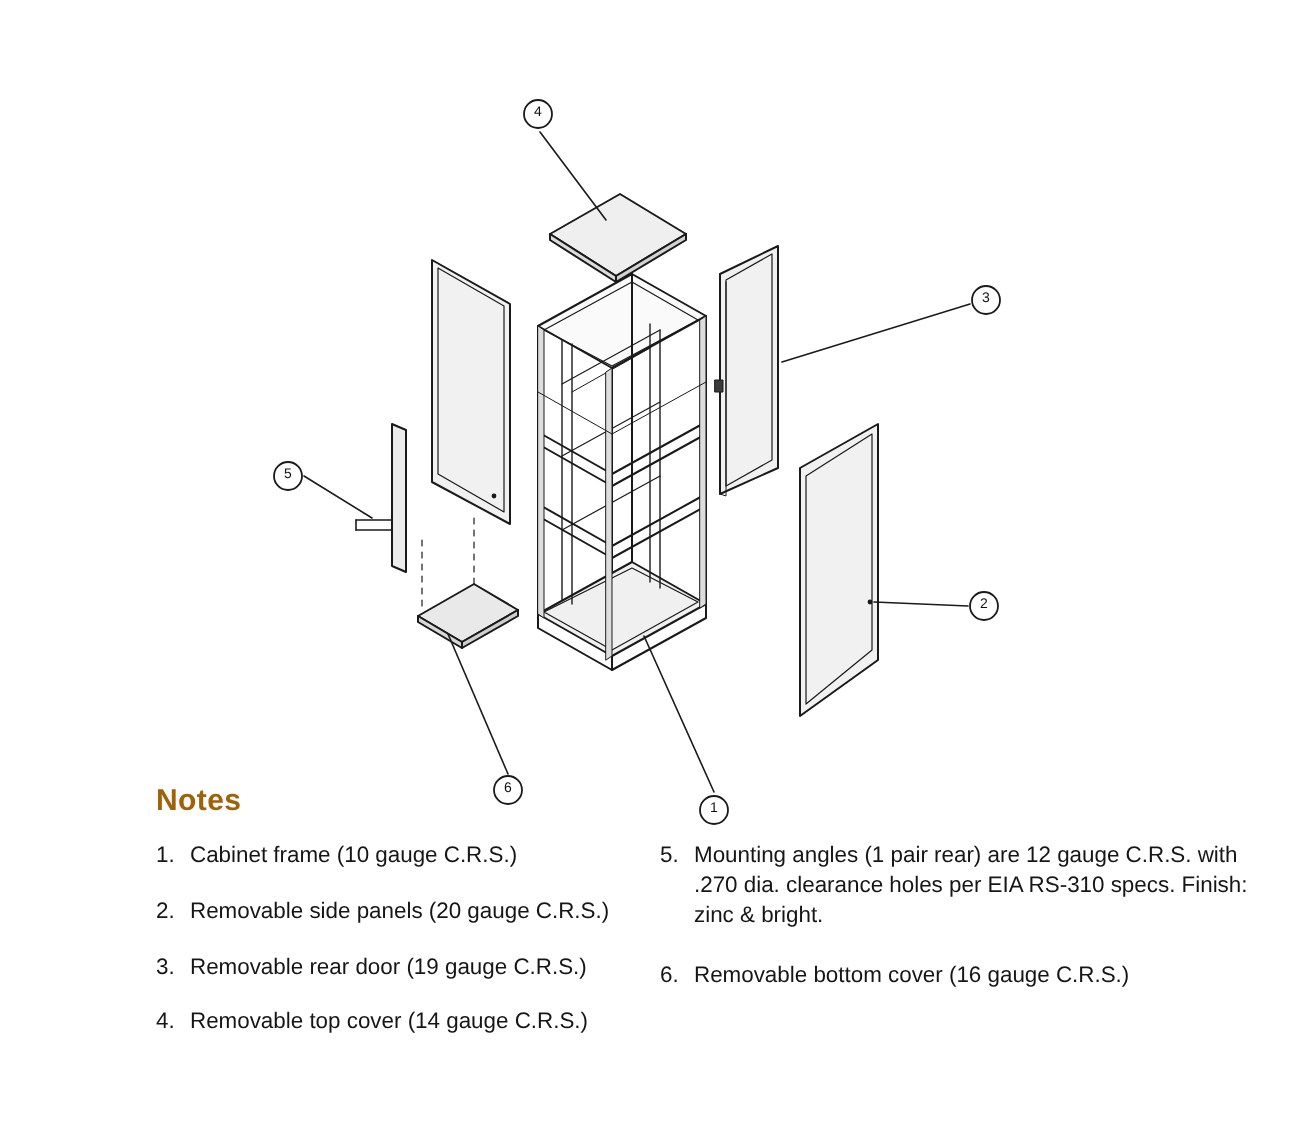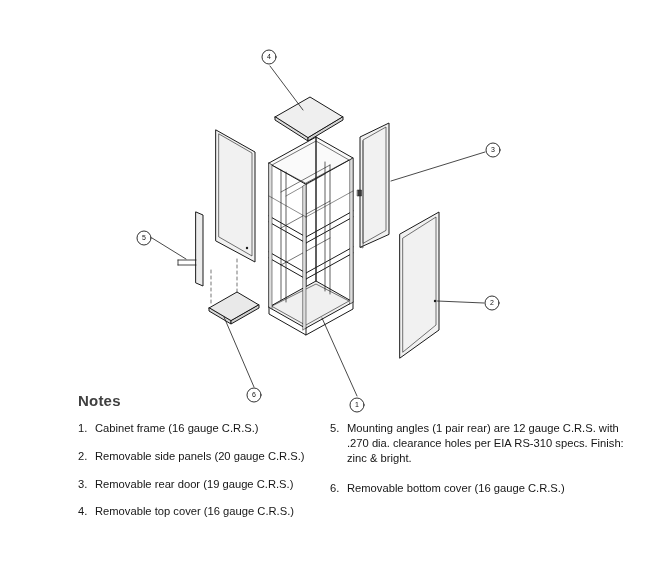--- a/index.html
+++ b/index.html
@@ -31,21 +31,21 @@
     position: absolute;
     left: 78px;
     top: 392px;
     width: 560px;
   }
   .notes-title {
     font-size: 15px;
     font-weight: bold;
     letter-spacing: 0.2px;
     margin: 0 0 12px 0;
-    color: #404040;
+    color: #a16207;
   }
   .notes-cols {
     display: flex;
     flex-direction: row;
     align-items: flex-start;
   }
   .notes-col-left {
     width: 252px;
   }
   .notes-col-right {
@@ -204,36 +204,36 @@
   <div class="callout-label" style="left:138px; top:232px;">5</div>
   <div class="callout-label" style="left:248px; top:389px;">6</div>
 
   <div class="notes-block">
     <div class="notes-title">Notes</div>
     <div class="notes-cols">
       <div class="notes-col-left">
 
         <div class="note-item">
           <span class="note-num">1.</span>
-          <span class="note-text">Cabinet frame (16 gauge C.R.S.)</span>
+          <span class="note-text">Cabinet frame (10 gauge C.R.S.)</span>
         </div>
 
         <div class="note-item">
           <span class="note-num">2.</span>
           <span class="note-text">Removable side panels (20 gauge C.R.S.)</span>
         </div>
 
         <div class="note-item">
           <span class="note-num">3.</span>
           <span class="note-text">Removable rear door (19 gauge C.R.S.)</span>
         </div>
 
         <div class="note-item">
           <span class="note-num">4.</span>
-          <span class="note-text">Removable top cover (16 gauge C.R.S.)</span>
+          <span class="note-text">Removable top cover (14 gauge C.R.S.)</span>
         </div>
 
       </div>
       <div class="notes-col-right">
 
         <div class="note-item">
           <span class="note-num">5.</span>
           <span class="note-text">Mounting angles (1 pair rear) are 12 gauge C.R.S. with .270 dia. clearance holes per EIA RS-310 specs. Finish: zinc &amp; bright.</span>
         </div>
 

